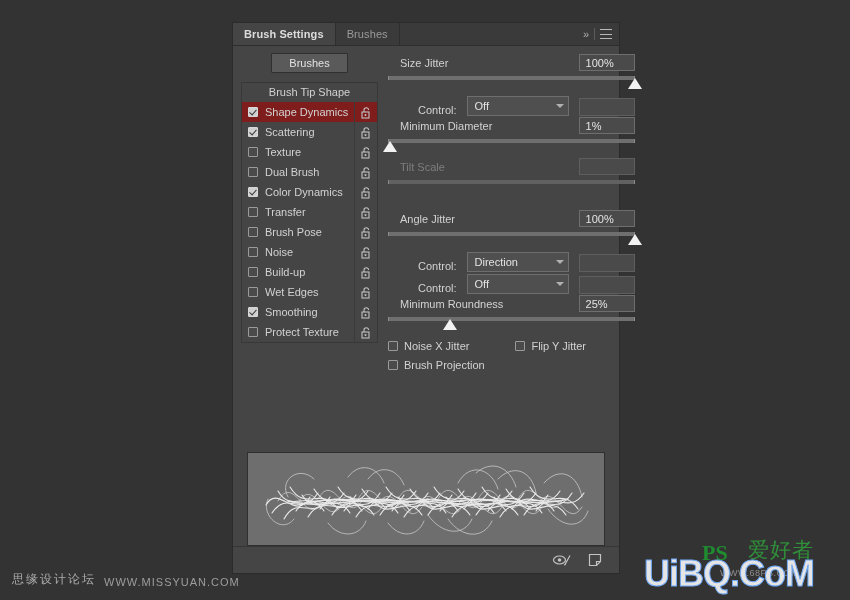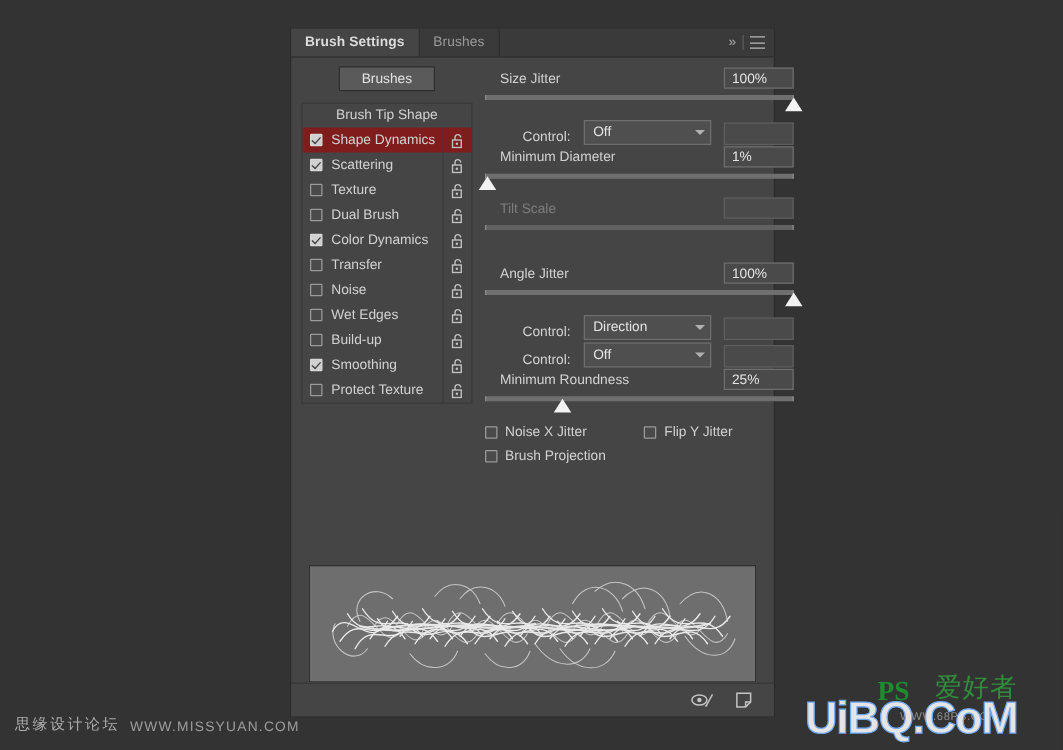--- a/index.html
+++ b/index.html
@@ -493,48 +493,59 @@
           <span class="opt-label">Transfer</span>
           <span class="lock">
             <svg width="11" height="13" viewBox="0 0 11 13">
                 <path d="M3 6V4a2.3 2.3 0 0 1 4.6 0" fill="none" stroke="#c2c2c2" stroke-width="1.1"></path>
                 <rect x="1" y="6" width="7" height="6" fill="none" stroke="#c2c2c2" stroke-width="1.1"></rect>
                 <circle cx="4.5" cy="9" r="1" fill="#c2c2c2"></circle>
               </svg>
           </span>
         </div>
 
+        <div class="opt-row">
+          <span class="cbox"></span>
+          <span class="opt-label">Brush Pose</span>
+          <span class="lock">
+            <svg width="11" height="13" viewBox="0 0 11 13">
+                <path d="M3 6V4a2.3 2.3 0 0 1 4.6 0" fill="none" stroke="#c2c2c2" stroke-width="1.1"></path>
+                <rect x="1" y="6" width="7" height="6" fill="none" stroke="#c2c2c2" stroke-width="1.1"></rect>
+                <circle cx="4.5" cy="9" r="1" fill="#c2c2c2"></circle>
+              </svg>
+          </span>
+        </div>
 
         <div class="opt-row">
           <span class="cbox"></span>
           <span class="opt-label">Noise</span>
           <span class="lock">
             <svg width="11" height="13" viewBox="0 0 11 13">
                 <path d="M3 6V4a2.3 2.3 0 0 1 4.6 0" fill="none" stroke="#c2c2c2" stroke-width="1.1"></path>
                 <rect x="1" y="6" width="7" height="6" fill="none" stroke="#c2c2c2" stroke-width="1.1"></rect>
                 <circle cx="4.5" cy="9" r="1" fill="#c2c2c2"></circle>
               </svg>
           </span>
         </div>
 
         <div class="opt-row">
           <span class="cbox"></span>
+          <span class="opt-label">Build-up</span>
+          <span class="lock">
+            <svg width="11" height="13" viewBox="0 0 11 13">
+                <path d="M3 6V4a2.3 2.3 0 0 1 4.6 0" fill="none" stroke="#c2c2c2" stroke-width="1.1"></path>
+                <rect x="1" y="6" width="7" height="6" fill="none" stroke="#c2c2c2" stroke-width="1.1"></rect>
+                <circle cx="4.5" cy="9" r="1" fill="#c2c2c2"></circle>
+              </svg>
+          </span>
+        </div>
+
+        <div class="opt-row">
+          <span class="cbox"></span>
           <span class="opt-label">Wet Edges</span>
-          <span class="lock">
-            <svg width="11" height="13" viewBox="0 0 11 13">
-                <path d="M3 6V4a2.3 2.3 0 0 1 4.6 0" fill="none" stroke="#c2c2c2" stroke-width="1.1"></path>
-                <rect x="1" y="6" width="7" height="6" fill="none" stroke="#c2c2c2" stroke-width="1.1"></rect>
-                <circle cx="4.5" cy="9" r="1" fill="#c2c2c2"></circle>
-              </svg>
-          </span>
-        </div>
-
-        <div class="opt-row">
-          <span class="cbox"></span>
-          <span class="opt-label">Build-up</span>
           <span class="lock">
             <svg width="11" height="13" viewBox="0 0 11 13">
                 <path d="M3 6V4a2.3 2.3 0 0 1 4.6 0" fill="none" stroke="#c2c2c2" stroke-width="1.1"></path>
                 <rect x="1" y="6" width="7" height="6" fill="none" stroke="#c2c2c2" stroke-width="1.1"></rect>
                 <circle cx="4.5" cy="9" r="1" fill="#c2c2c2"></circle>
               </svg>
           </span>
         </div>
 
         <div class="opt-row">

